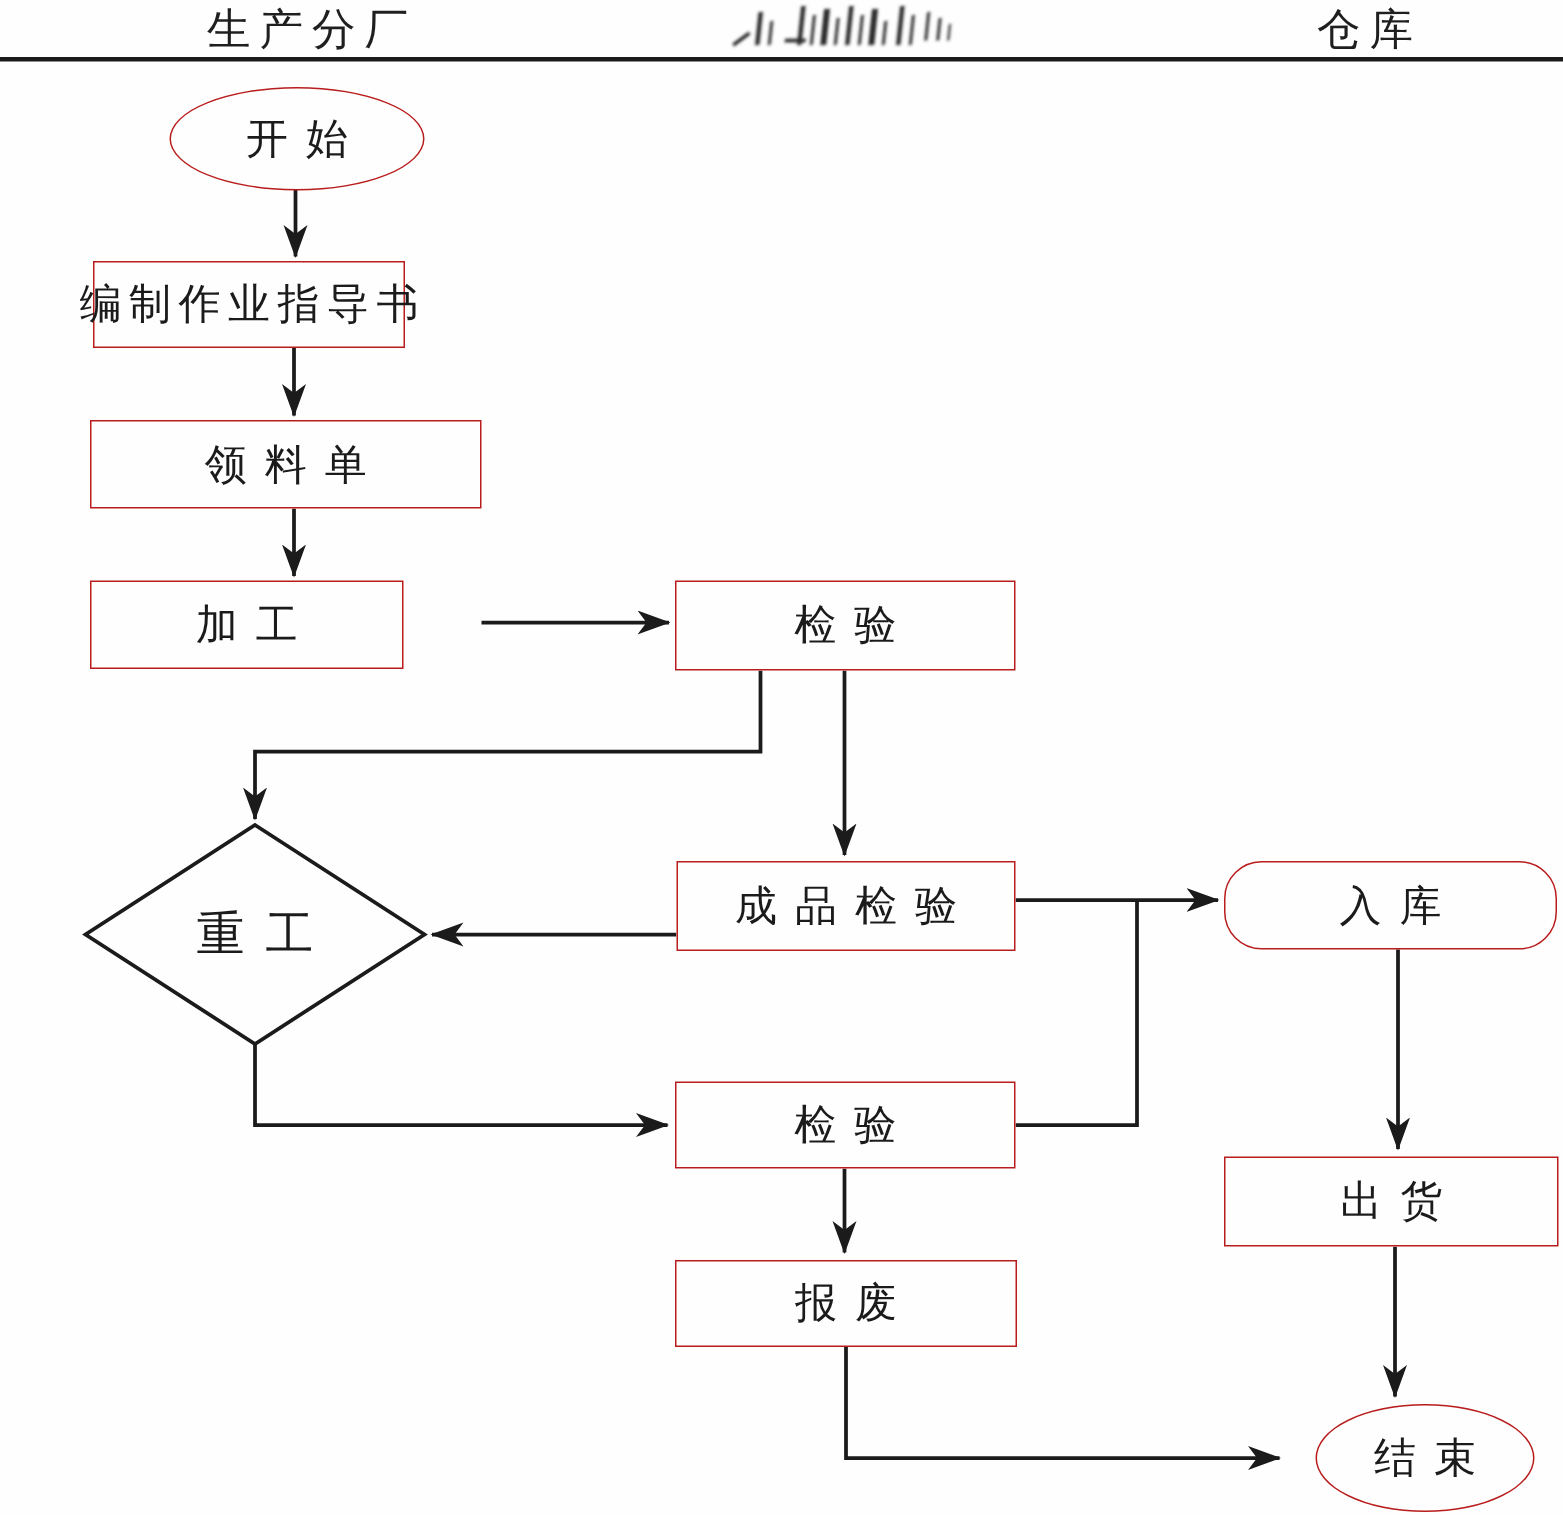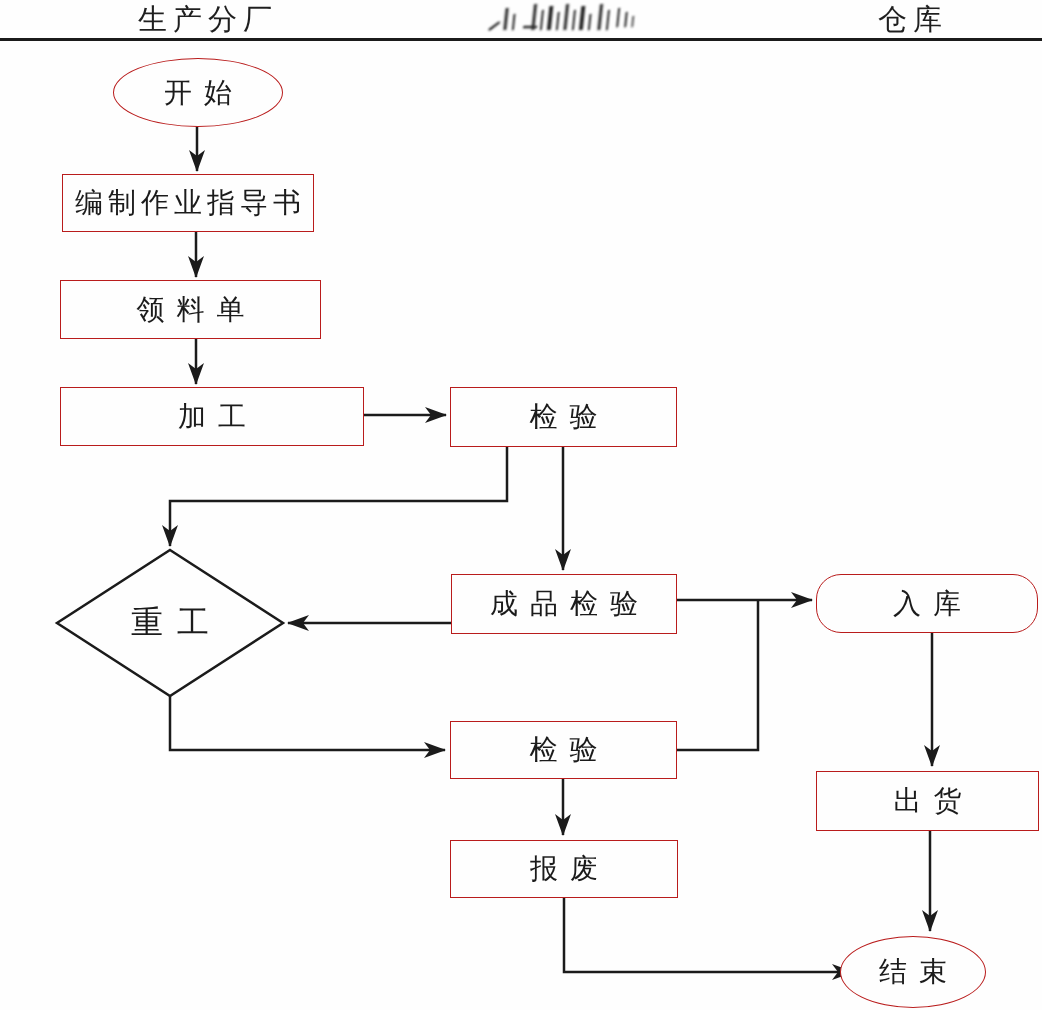--- a/index.html
+++ b/index.html
@@ -127,29 +127,29 @@
       <path d="M932 633 L932 766" marker-end="url(#arr)"></path>
       <path d="M930 831 L930 931" marker-end="url(#arr)"></path>
       <polygon points="170,550 283,623 170,696 57,623" fill="#fefefe"></polygon>
     </g>
   </svg>
 
   <div class="node terminator" style="left:113px; top:58px;  width:170px; height:69px;">
     <span>开始</span>
   </div>
 
-  <div class="node long" style="left:62px; top:174px; width:252px; height:58px;font-family:Liberation Mono, monospace;">
+  <div class="node long" style="left:62px; top:174px; width:208px; height:58px;font-family:Liberation Mono, monospace;">
     <span>编制作业指导书</span>
   </div>
 
   <div class="node" style="left:60px; top:280px; width:261px; height:59px;">
     <span>领料单</span>
   </div>
 
-  <div class="node" style="left:60px; top:387px; width:304px; height:59px;">
+  <div class="node" style="left:60px; top:387px; width:209px; height:59px;">
     <span>加工</span>
   </div>
 
   <div class="node" style="left:450px; top:387px; width:227px; height:60px;">
     <span>检验</span>
   </div>
 
   <div class="diamond-label" style="left:110px; top:603px; width:120px; height:40px;">
     <span>重工</span>
   </div>
@@ -167,17 +167,17 @@
   </div>
 
   <div class="node" style="left:450px; top:840px; width:228px; height:58px;">
     <span>报废</span>
   </div>
 
   <div class="node" style="left:816px; top:771px; width:223px; height:60px;">
     <span>出货</span>
   </div>
 
-  <div class="node terminator" style="left:840px; top:936px; width:146px; height:72px;">
+  <div class="node terminator" style="left:877px; top:936px; width:146px; height:72px;">
     <span>结束</span>
   </div>
 
 </div>
 
 </body></html>

